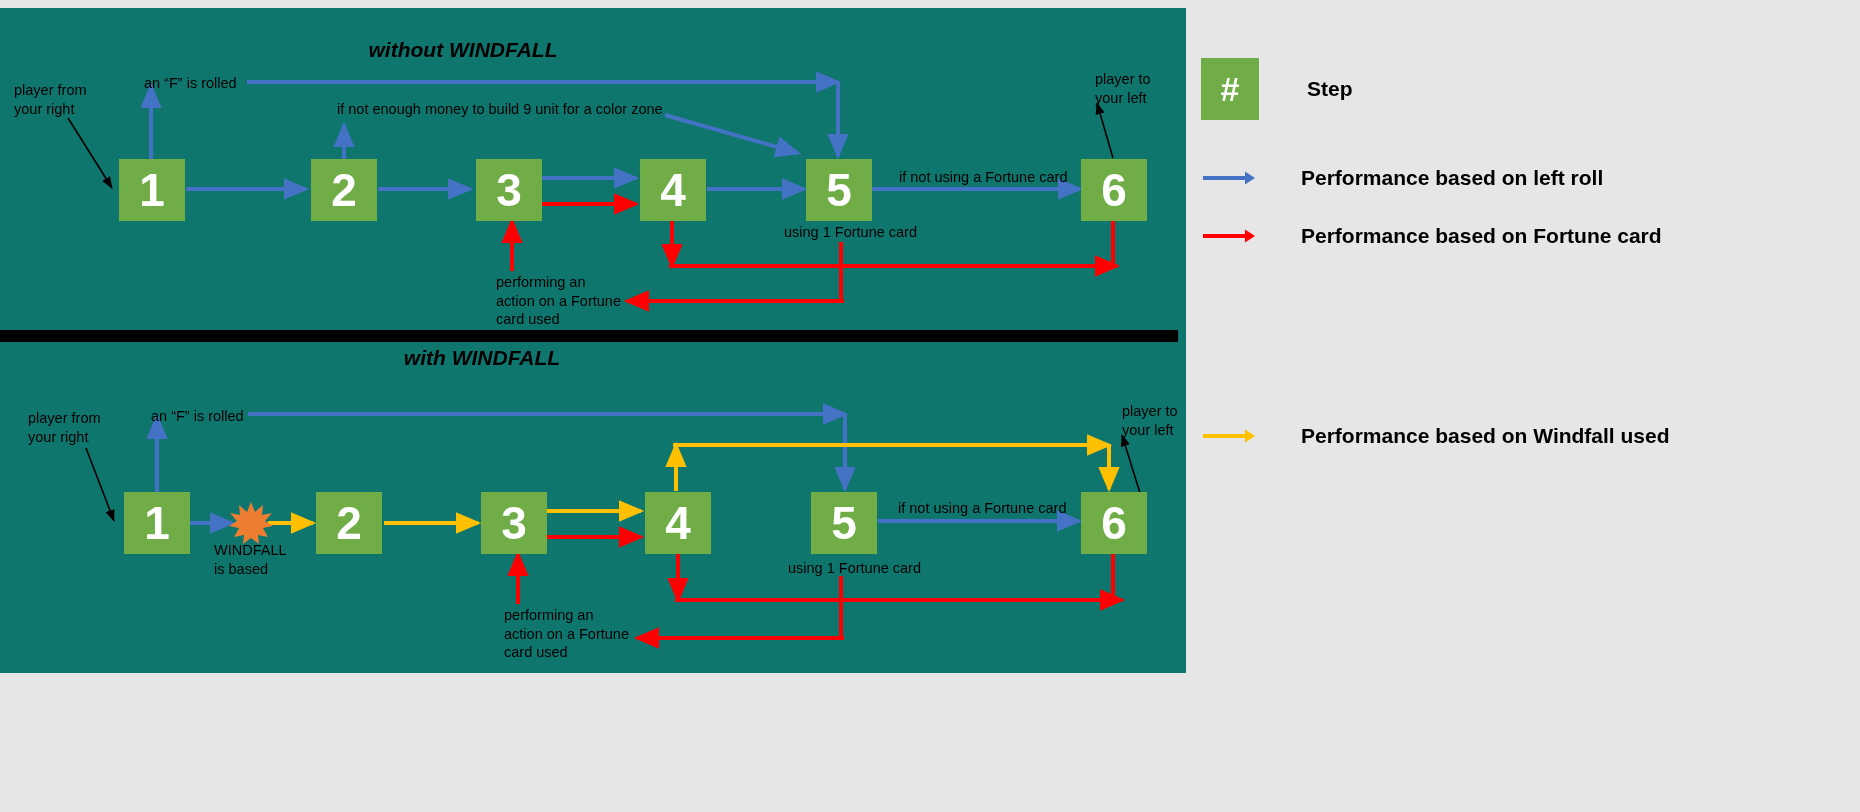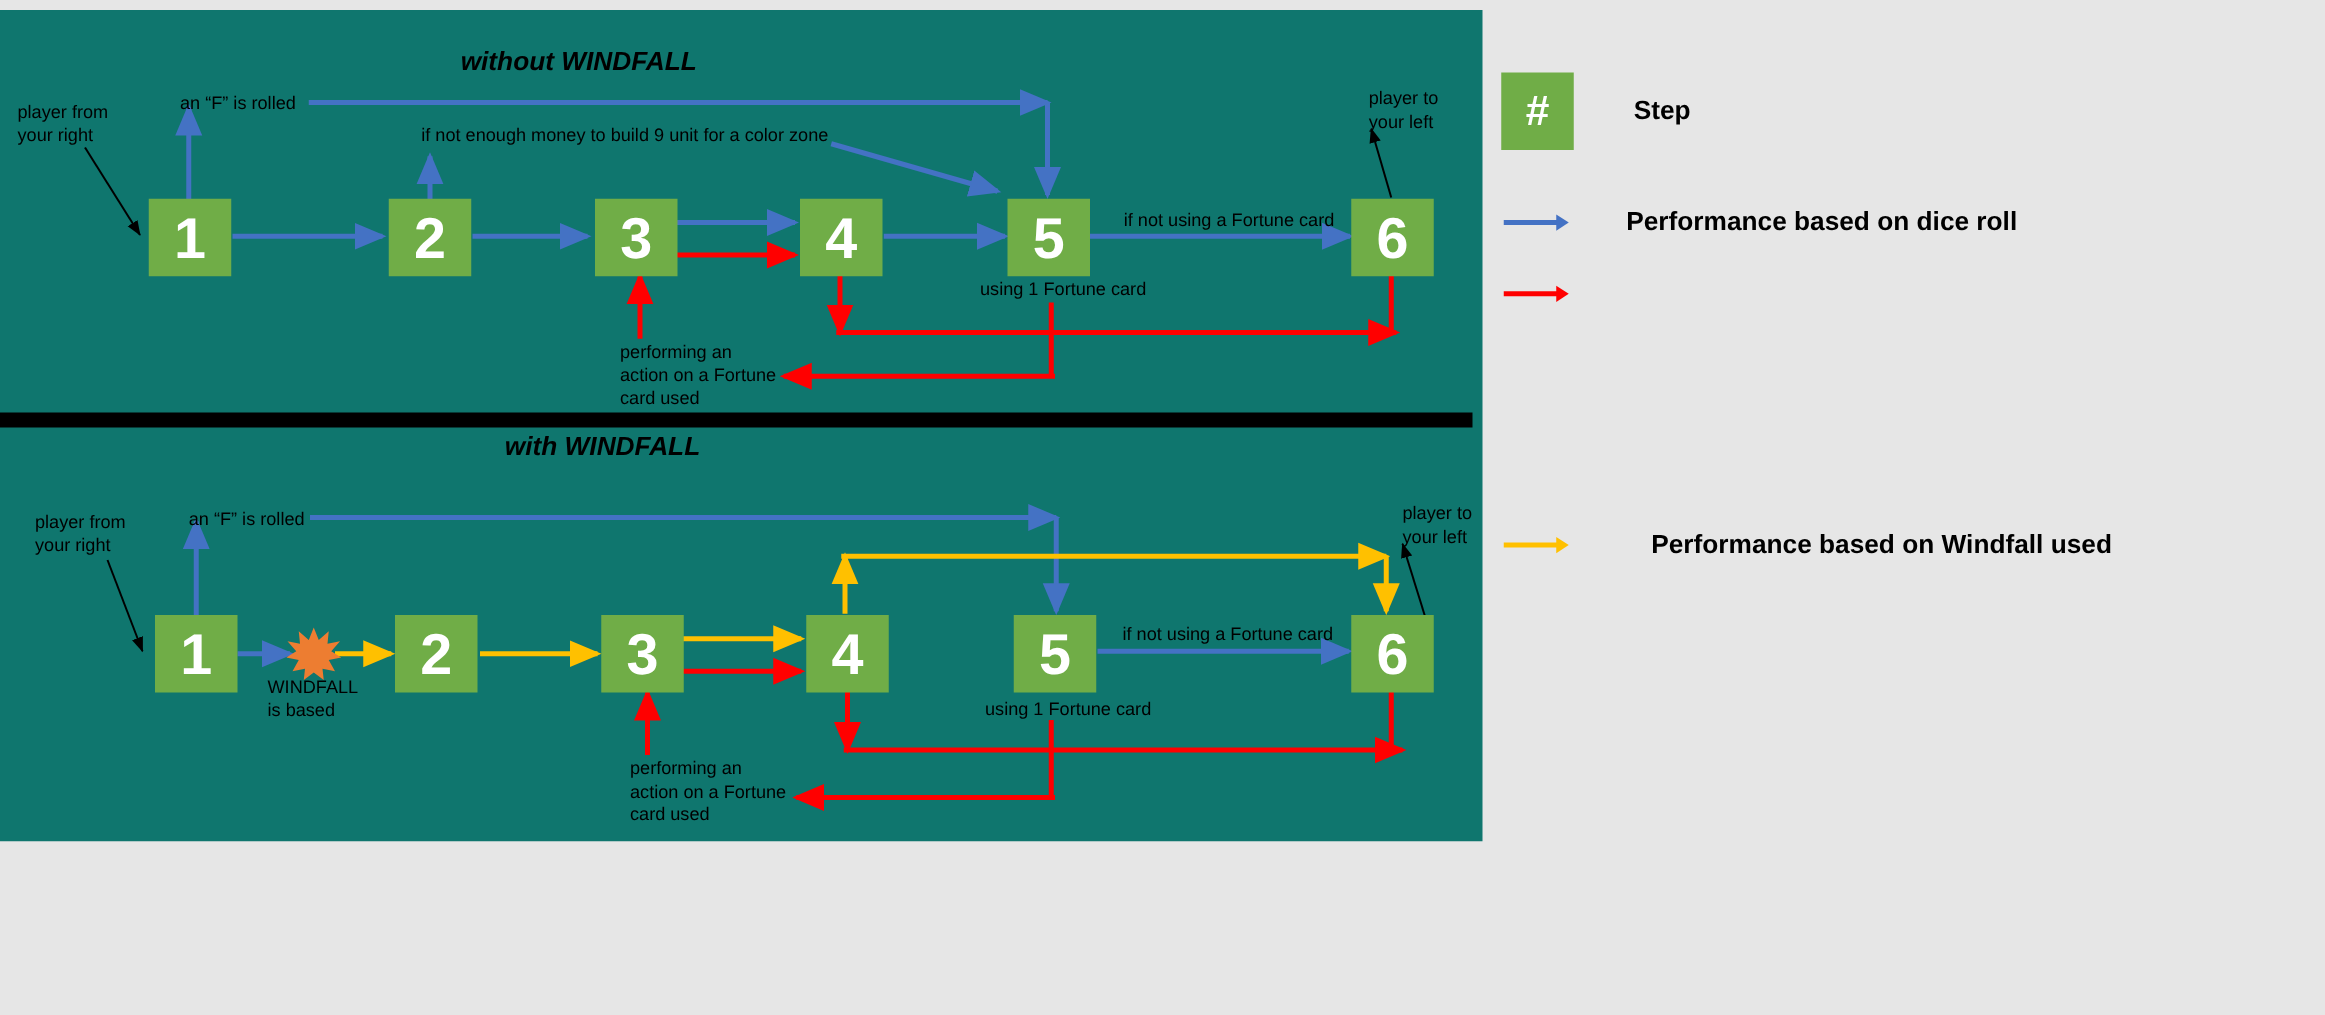--- a/index.html
+++ b/index.html
@@ -223,32 +223,33 @@
     <div class="legend-row" style="left:5px;top:58px;">
       <div class="legend-step-box">#</div>
       <div class="legend-text" style="margin-left:48px;">Step</div>
     </div>
 
     <div class="legend-row" style="left:5px;top:166px;">
       <svg class="legend-arrow" viewBox="0 0 56 22">
         <path d="M2,11 L46,11" stroke="#4472c4" stroke-width="4" fill="none"></path>
         <path d="M44,4.5 L54,11 L44,17.5 z" fill="#4472c4"></path>
       </svg>
-      <div class="legend-text" style="margin-left:44px;">Performance based on dice roll</div>
+      <div class="legend-text" style="margin-left:44px;">Performance based on left roll</div>
     </div>
 
     <div class="legend-row" style="left:5px;top:224px;">
       <svg class="legend-arrow" viewBox="0 0 56 22">
         <path d="M2,11 L46,11" stroke="#ff0000" stroke-width="4" fill="none"></path>
         <path d="M44,4.5 L54,11 L44,17.5 z" fill="#ff0000"></path>
       </svg>
+      <div class="legend-text" style="margin-left:44px;">Performance based on Fortune card</div>
     </div>
 
     <div class="legend-row" style="left:5px;top:424px;">
       <svg class="legend-arrow" viewBox="0 0 56 22">
         <path d="M2,11 L46,11" stroke="#ffc000" stroke-width="4" fill="none"></path>
         <path d="M44,4.5 L54,11 L44,17.5 z" fill="#ffc000"></path>
       </svg>
-      <div class="legend-text" style="margin-left:64px;">Performance based on Windfall used</div>
+      <div class="legend-text" style="margin-left:44px;">Performance based on Windfall used</div>
     </div>
   </div>
 
 </div>
 
 </body></html>

